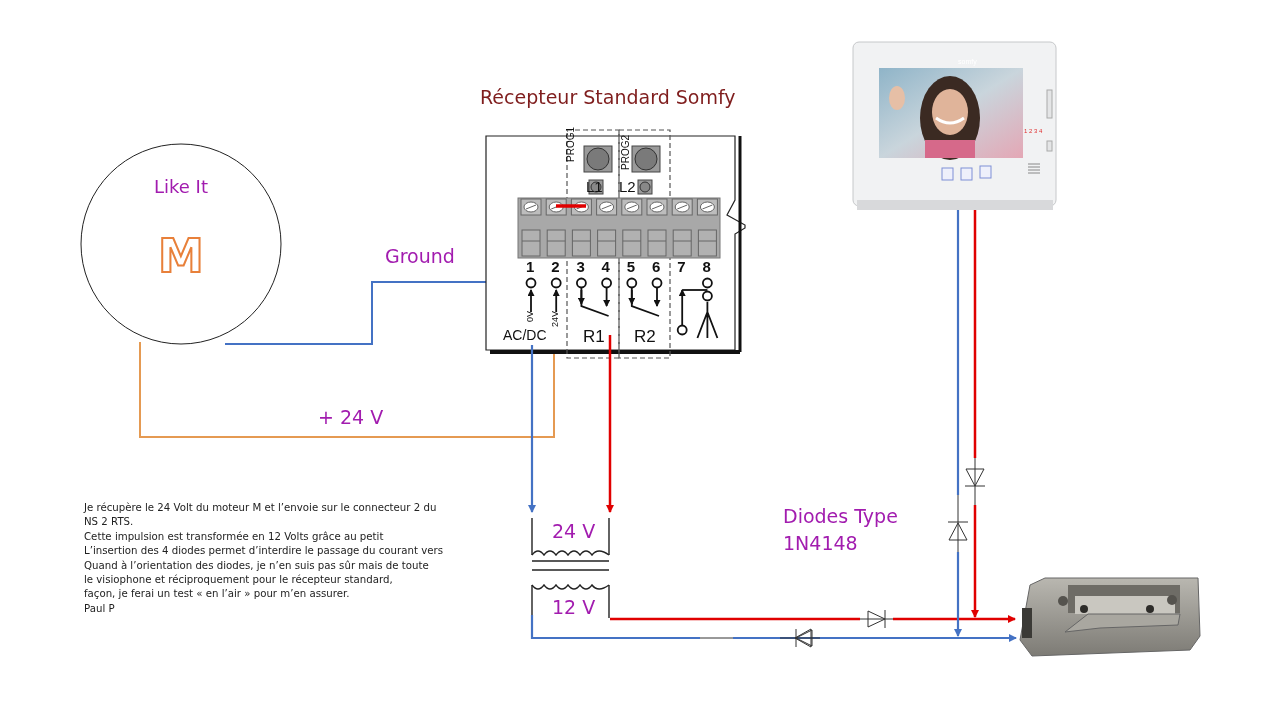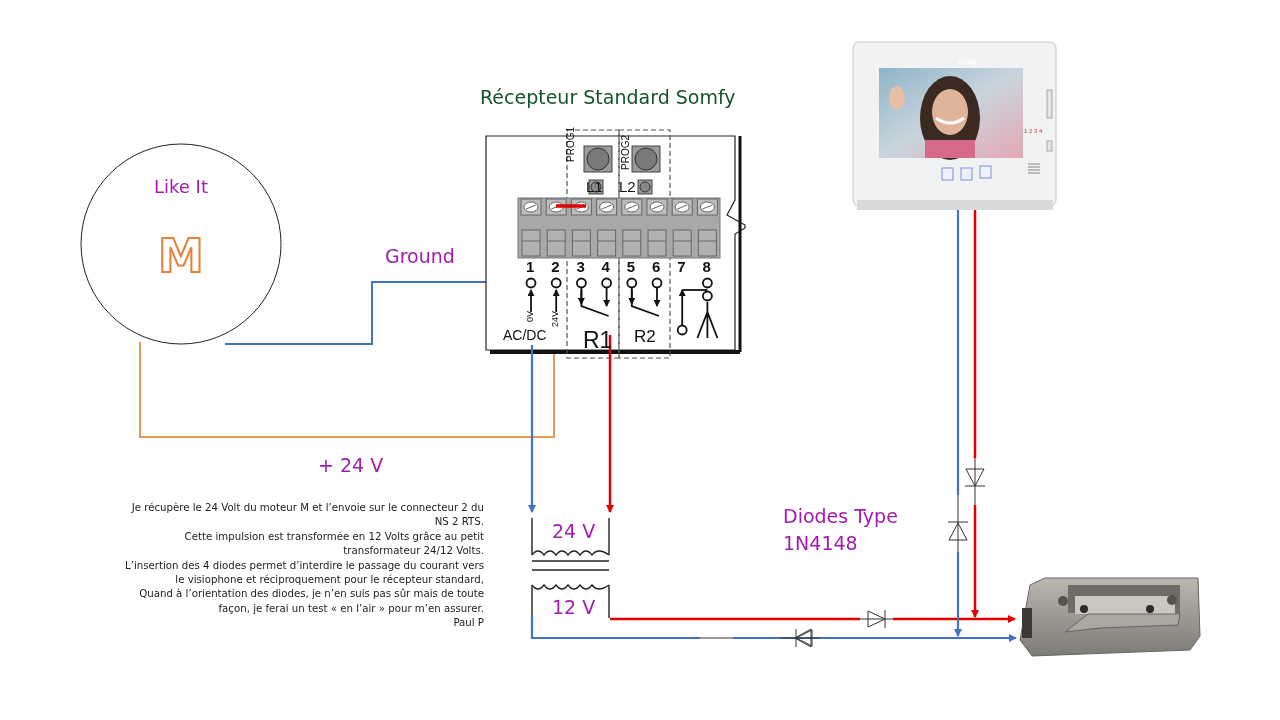--- a/index.html
+++ b/index.html
@@ -1,28 +1,28 @@
 <!DOCTYPE html>
 <html><head>
 <meta charset="utf-8">
 <style>
   html, body { margin:0; padding:0; background:#ffffff; }
   body { width:1280px; height:720px; position:relative; overflow:hidden;
          font-family:"Liberation Sans", sans-serif; }
   svg { position:absolute; left:0; top:0; }
   .lbl { position:absolute; color:#a21caf; white-space:nowrap; font-family:"DejaVu Sans", sans-serif; }
-  .title { color:#14532d; font-size:19px; left:480px; top:86px; }
+  .title { color:#7f1d1d; font-size:19px; left:480px; top:86px; }
   .ground { font-size:19px; left:385px; top:245px; }
-  .plus24 { font-size:19px; left:318px; top:406px;margin-top:48px; }
+  .plus24 { font-size:19px; left:318px; top:406px; }
   .likeit { font-size:18px; left:154px; top:176px; }
   .diodes { font-size:19px; left:783px; top:503px; text-align:left; line-height:27px; }
   .t24 { font-size:19px; left:552px; top:520px; }
   .t12 { font-size:19px; left:552px; top:596px; }
   .note { position:absolute; left:84px; top:501px; font-size:10.2px; line-height:14.4px;
-          color:#222; font-family:"DejaVu Sans", sans-serif; width:400px;text-align:right; }
+          color:#222; font-family:"DejaVu Sans", sans-serif; width:400px; }
   .note div { white-space:nowrap; }
   .tiny { position:absolute; font-family:"Liberation Sans", sans-serif; color:#111; }
 </style>
 </head>
 <body>
 
 <svg width="1280" height="720" viewBox="0 0 1280 720">
   <defs>
     <marker id="arB" markerWidth="8" markerHeight="8" refX="7" refY="4" orient="auto" markerUnits="userSpaceOnUse">
       <path d="M0,0 L8,4 L0,8 z" fill="#4472c4"></path>
@@ -267,29 +267,28 @@
     <div class="tiny" style="left: 576.4px; top: 258px; font-size: 15px; font-weight: bold;">3</div>
     <div class="tiny" style="left: 601.6px; top: 258px; font-size: 15px; font-weight: bold;">4</div>
     <div class="tiny" style="left: 626.8px; top: 258px; font-size: 15px; font-weight: bold;">5</div>
     <div class="tiny" style="left: 652px; top: 258px; font-size: 15px; font-weight: bold;">6</div>
     <div class="tiny" style="left: 677.2px; top: 258px; font-size: 15px; font-weight: bold;">7</div>
     <div class="tiny" style="left: 702.4px; top: 258px; font-size: 15px; font-weight: bold;">8</div>
   </div>
 <div class="tiny" style="left:525px;top:322px;font-size:9px;transform:rotate(-90deg);transform-origin:0 0;">0V</div>
 <div class="tiny" style="left:550px;top:327px;font-size:9px;transform:rotate(-90deg);transform-origin:0 0;">24V</div>
 <div class="tiny" style="left:503px;top:327px;font-size:14px;">AC/DC</div>
-<div class="tiny" style="left:583px;top:327px;font-size:23px;">R1</div>
+<div class="tiny" style="left:583px;top:327px;font-size:17px;">R1</div>
 <div class="tiny" style="left:634px;top:327px;font-size:17px;">R2</div>
 
 <div class="tiny" style="left:958px;top:58px;font-size:7px;color:#ffffff;">somfy</div>
 <div class="tiny" style="left:1024px;top:128px;font-size:6px;color:#e03030;">1 2 3 4</div>
 
 <div class="note">
   <div>Je récupère  le 24 Volt du moteur  M et l’envoie sur le connecteur  2 du</div>
   <div>NS  2  RTS.</div>
   <div>Cette  impulsion est transformée en  12 Volts grâce au petit</div>
-  <div>transformateur 24/12 Volts.</div>
   <div>L’insertion des 4 diodes permet  d’interdire le passage du courant vers</div>
+  <div>Quand à  l’orientation des diodes, je n’en  suis pas sûr mais de toute</div>
   <div>le visiophone et réciproquement  pour le récepteur  standard,</div>
-  <div>Quand à  l’orientation des diodes, je n’en  suis pas sûr mais de toute</div>
   <div>façon, je ferai un test « en  l’air » pour m’en  assurer.</div>
   <div>Paul P</div>
 </div>
 
 </body></html>

